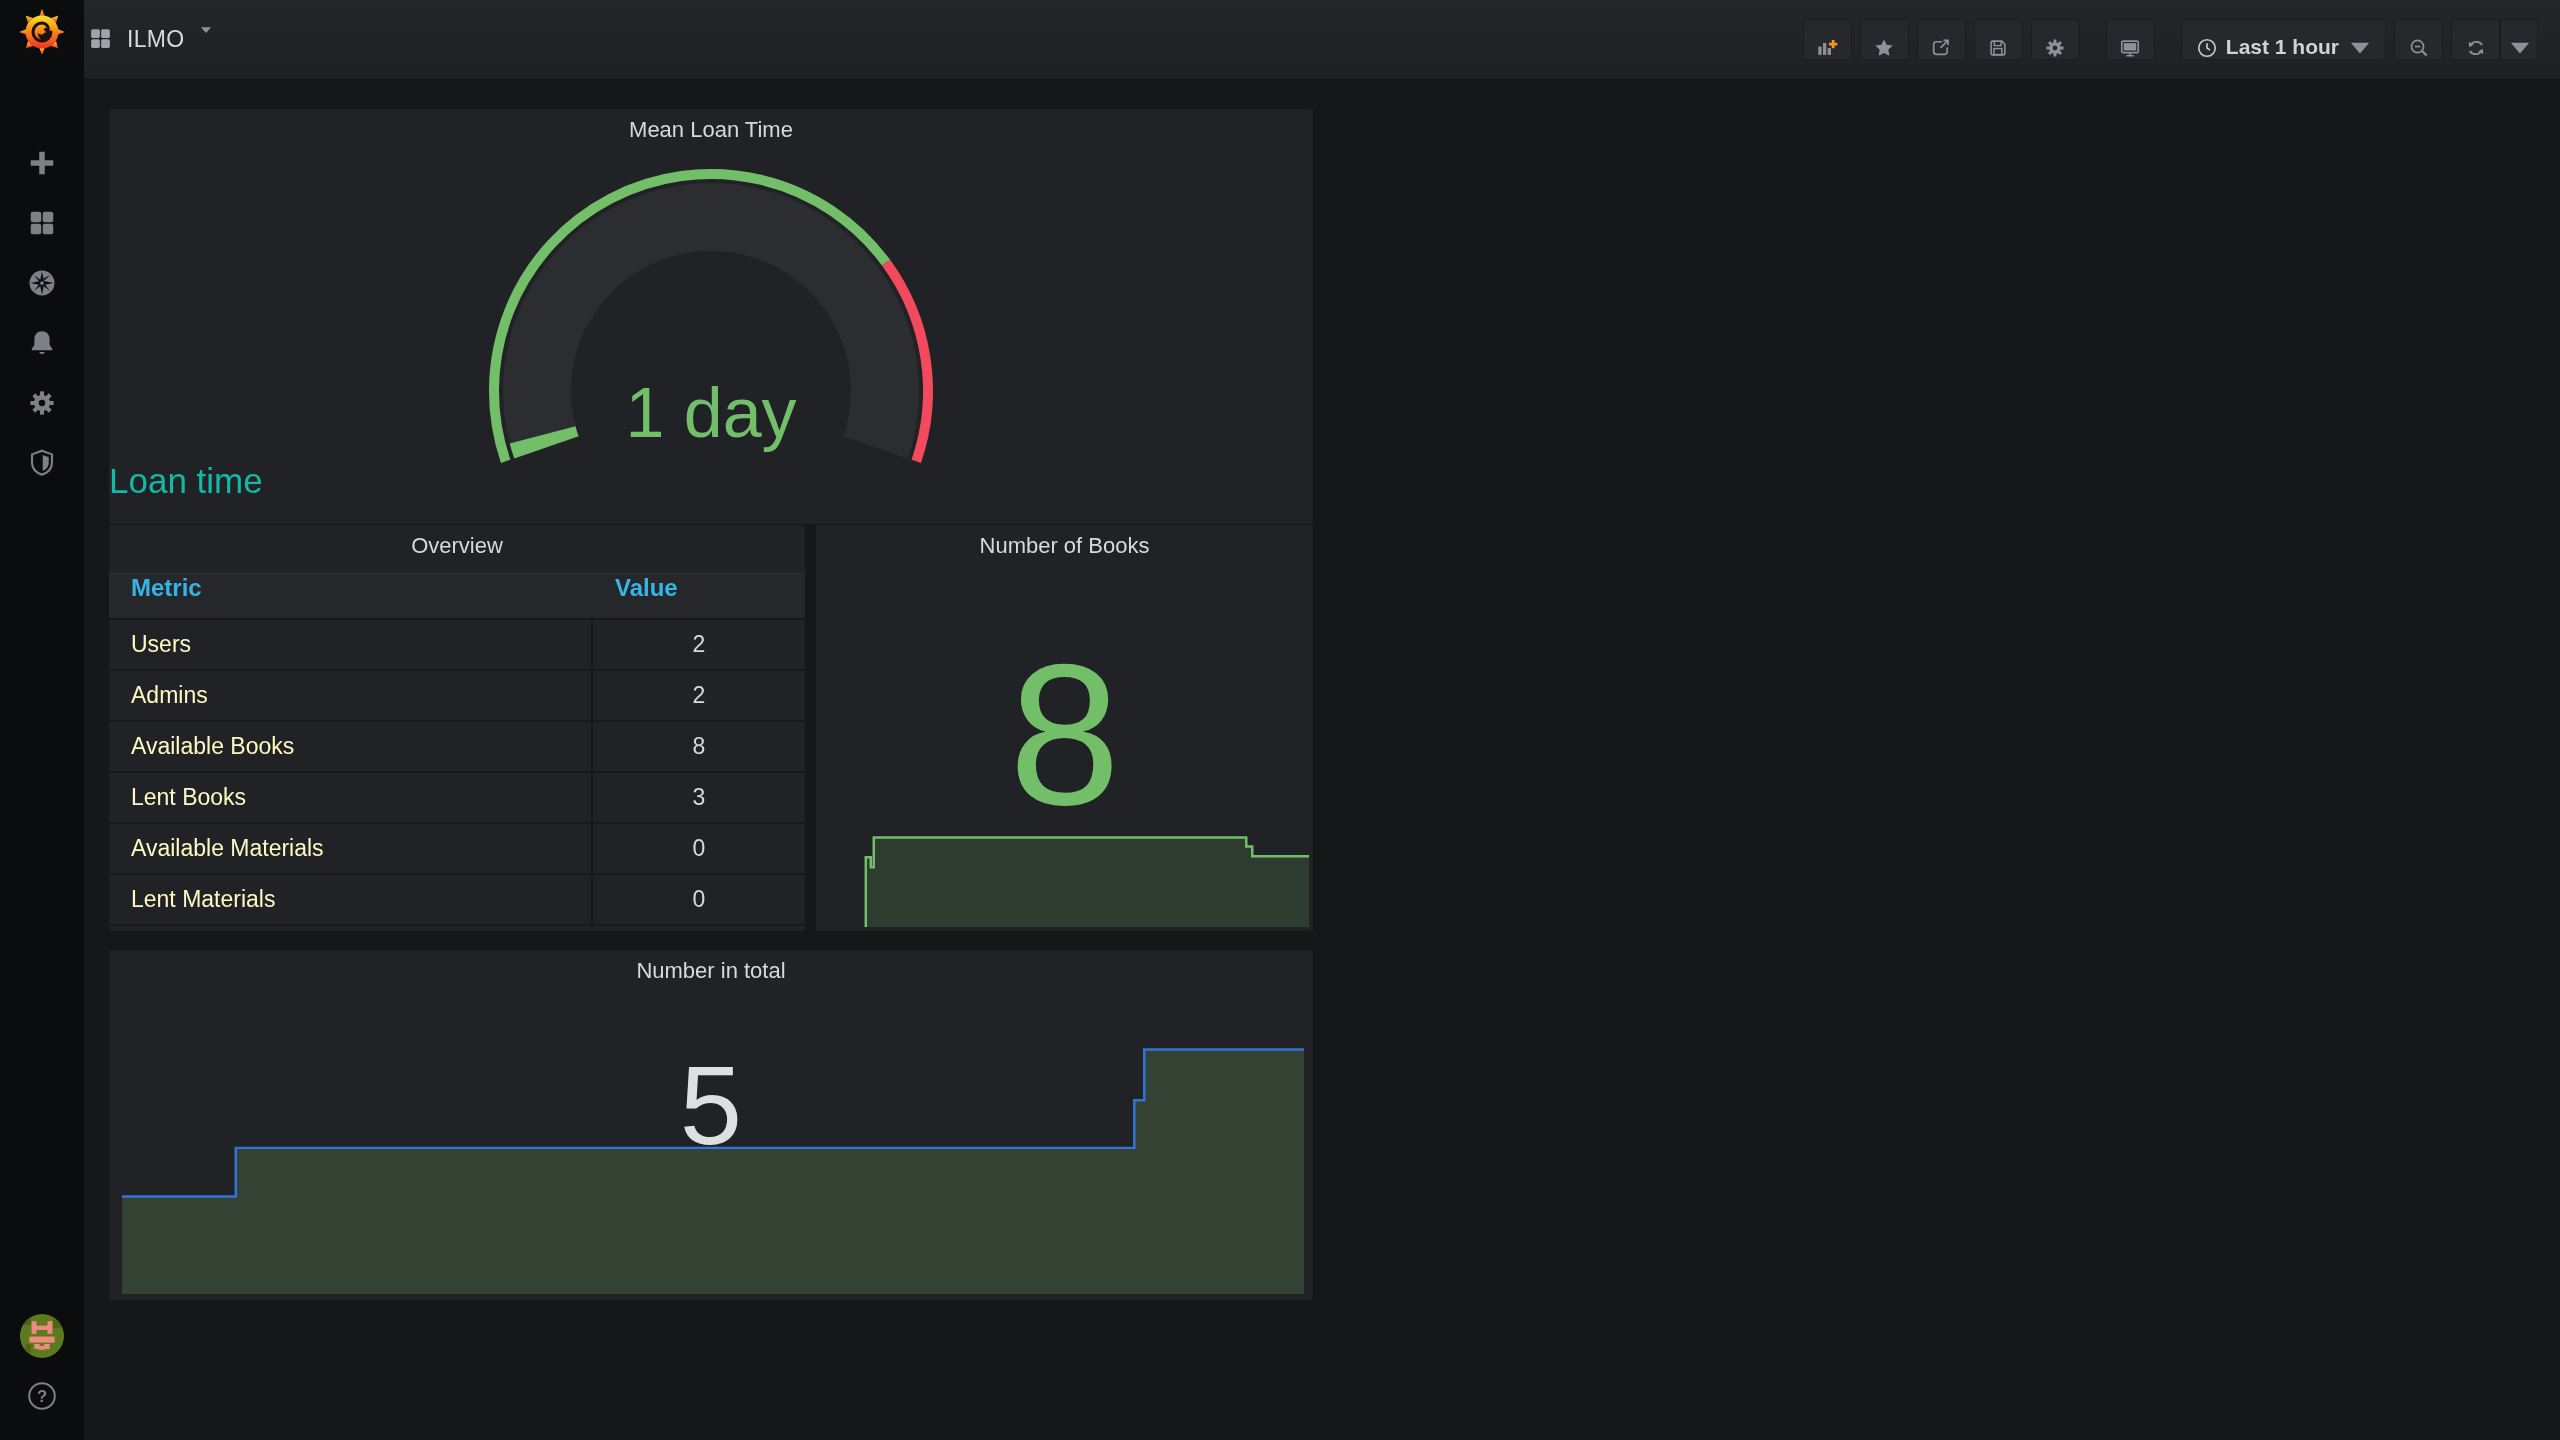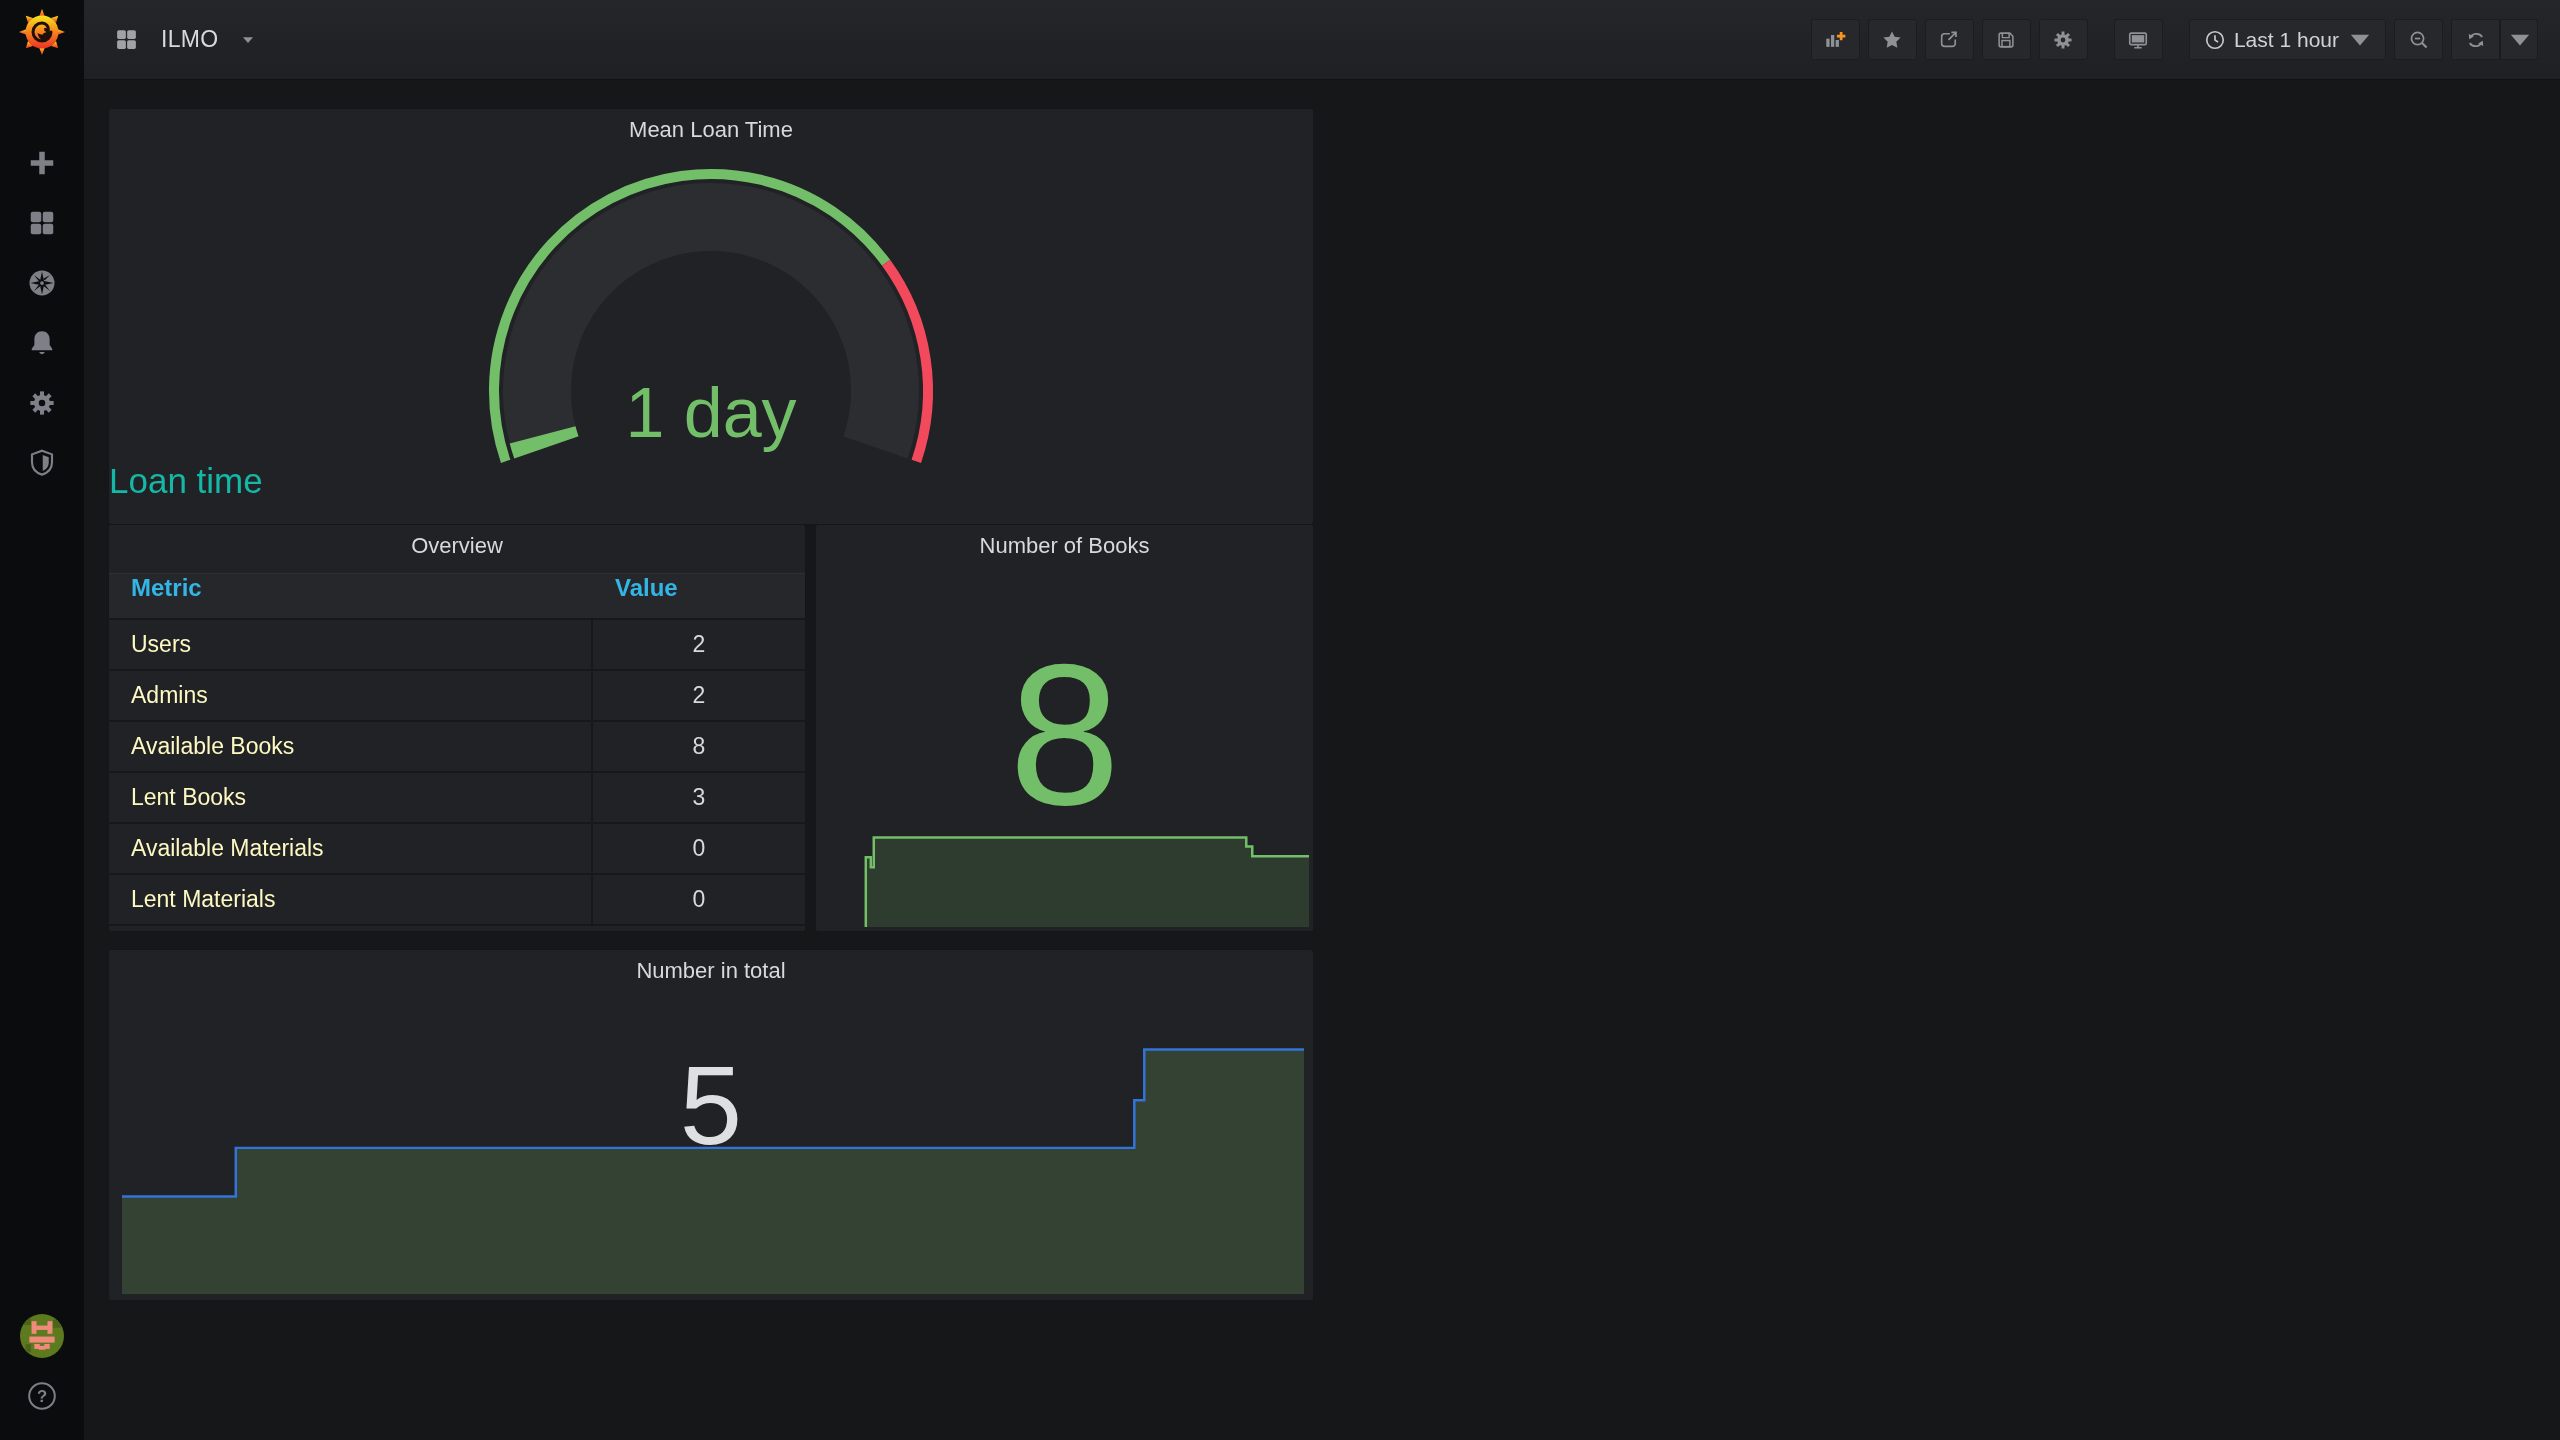--- a/index.html
+++ b/index.html
@@ -10,26 +10,26 @@
   .side-logo{position:absolute;left:18px;top:8px;width:48px;height:48px;}
   .side-icons{position:absolute;left:0;top:133px;width:84px;display:flex;flex-direction:column;align-items:center;}
   .side-item{width:84px;height:60px;display:flex;align-items:center;justify-content:center;cursor:pointer;}
   .side-item svg{width:30px;height:30px;color:#7d8087;}
   .side-bottom{position:absolute;left:0;bottom:0;width:84px;display:flex;flex-direction:column;align-items:center;padding-bottom:14px;}
   .avatar-btn{width:60px;height:60px;display:flex;align-items:center;justify-content:center;}
   .help-btn{width:60px;height:60px;display:flex;align-items:center;justify-content:center;}
 
   
   #navbar{position:absolute;left:84px;top:0;right:0;height:79px;background:linear-gradient(#24262a,#1e2024);border-bottom:1px solid #101113;display:flex;align-items:center;z-index:4;}
-  .nav-left{display:flex;align-items:center;gap:22px;padding-left:30px;}
+  .nav-left{display:flex;align-items:flex-start;gap:14px;padding-left:4px;}
   .nav-left .grid-ico{width:25px;height:25px;color:#9fa2a7;}
   .nav-title{color:#d8d9da;font-size:23px;letter-spacing:.3px;}
   .nav-caret{width:12px;height:8px;color:#8e9196;margin-left:2px;}
   .nav-right{margin-left:auto;display:flex;align-items:center;padding-right:22px;}
-  .nav-btn{height:39px;min-width:47px;background:#26282c;border:1px solid #1b1c1f;border-radius:3px;display:flex;align-items:center;justify-content:center;margin-left:8px;cursor:pointer;}
+  .nav-btn{height:39px;min-width:47px;background:#26282c;border:1px solid #1b1c1f;border-radius:3px;display:flex;align-items:flex-end;justify-content:center;margin-left:8px;cursor:pointer;font-weight:bold;}
   .nav-btn svg{width:22px;height:22px;color:#8e9196;}
   .nav-btn.gap{margin-left:26px;}
   .time-btn{padding:0 14px;gap:8px;}
   .time-btn .lbl{color:#d0d2d4;font-size:21px;white-space:nowrap;}
   .split{display:flex;margin-left:8px;}
   .split .nav-btn{margin-left:0;border-radius:3px 0 0 3px;}
   .split .nav-btn.r{border-radius:0 3px 3px 0;border-left:1px solid #191a1d;min-width:36px;}
 
   
   .panel{position:absolute;background:#212225;border:1px solid #141619;border-radius:3px;box-sizing:border-box;}

